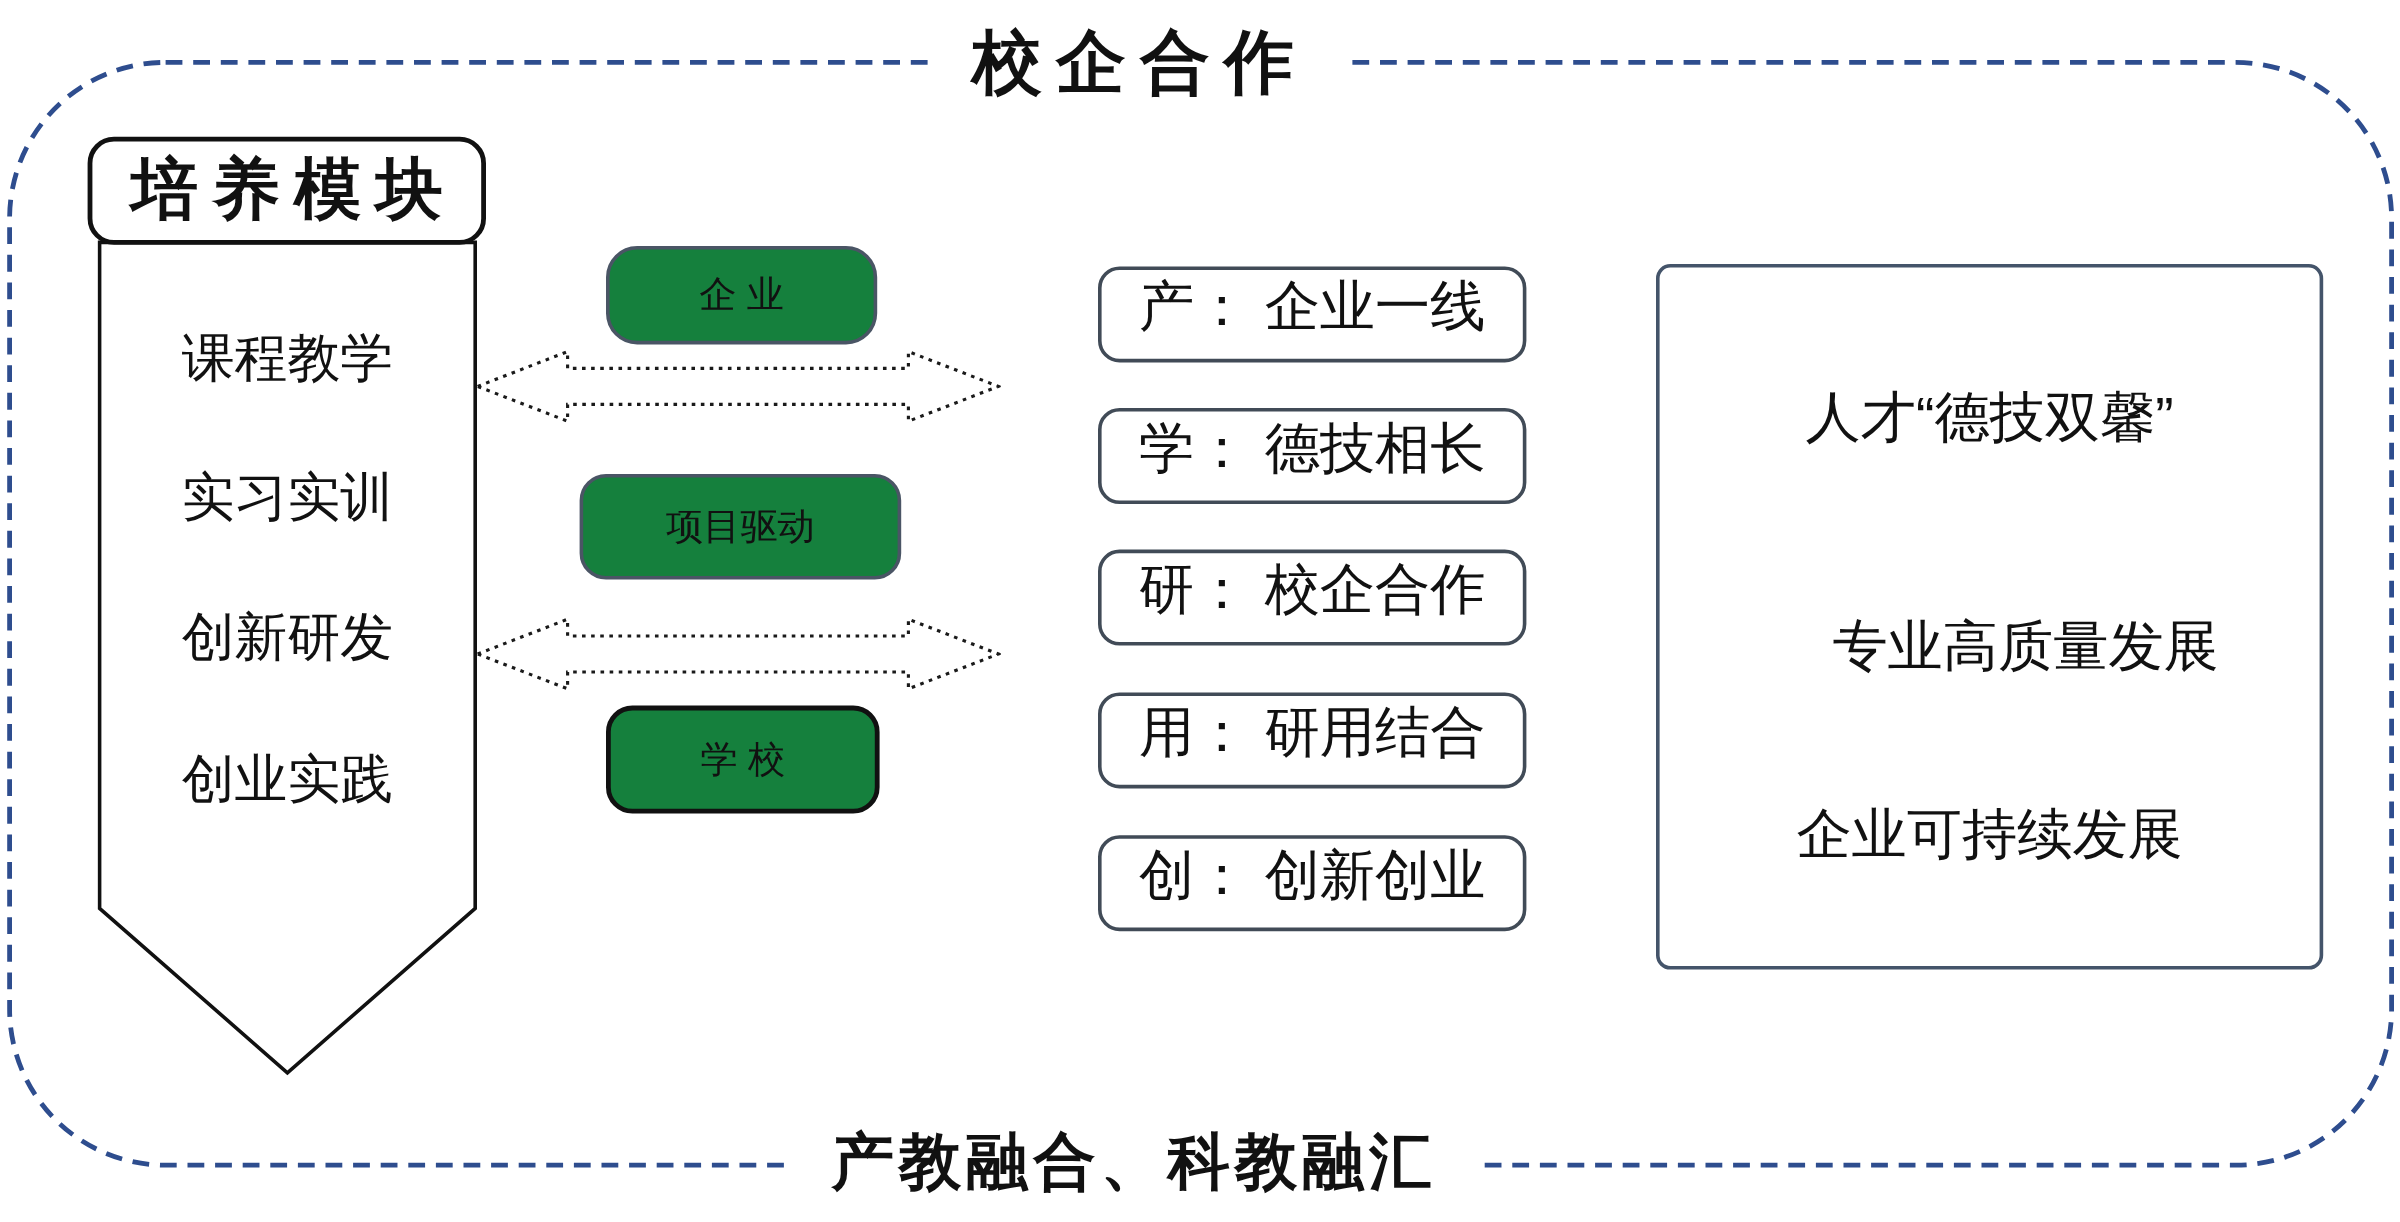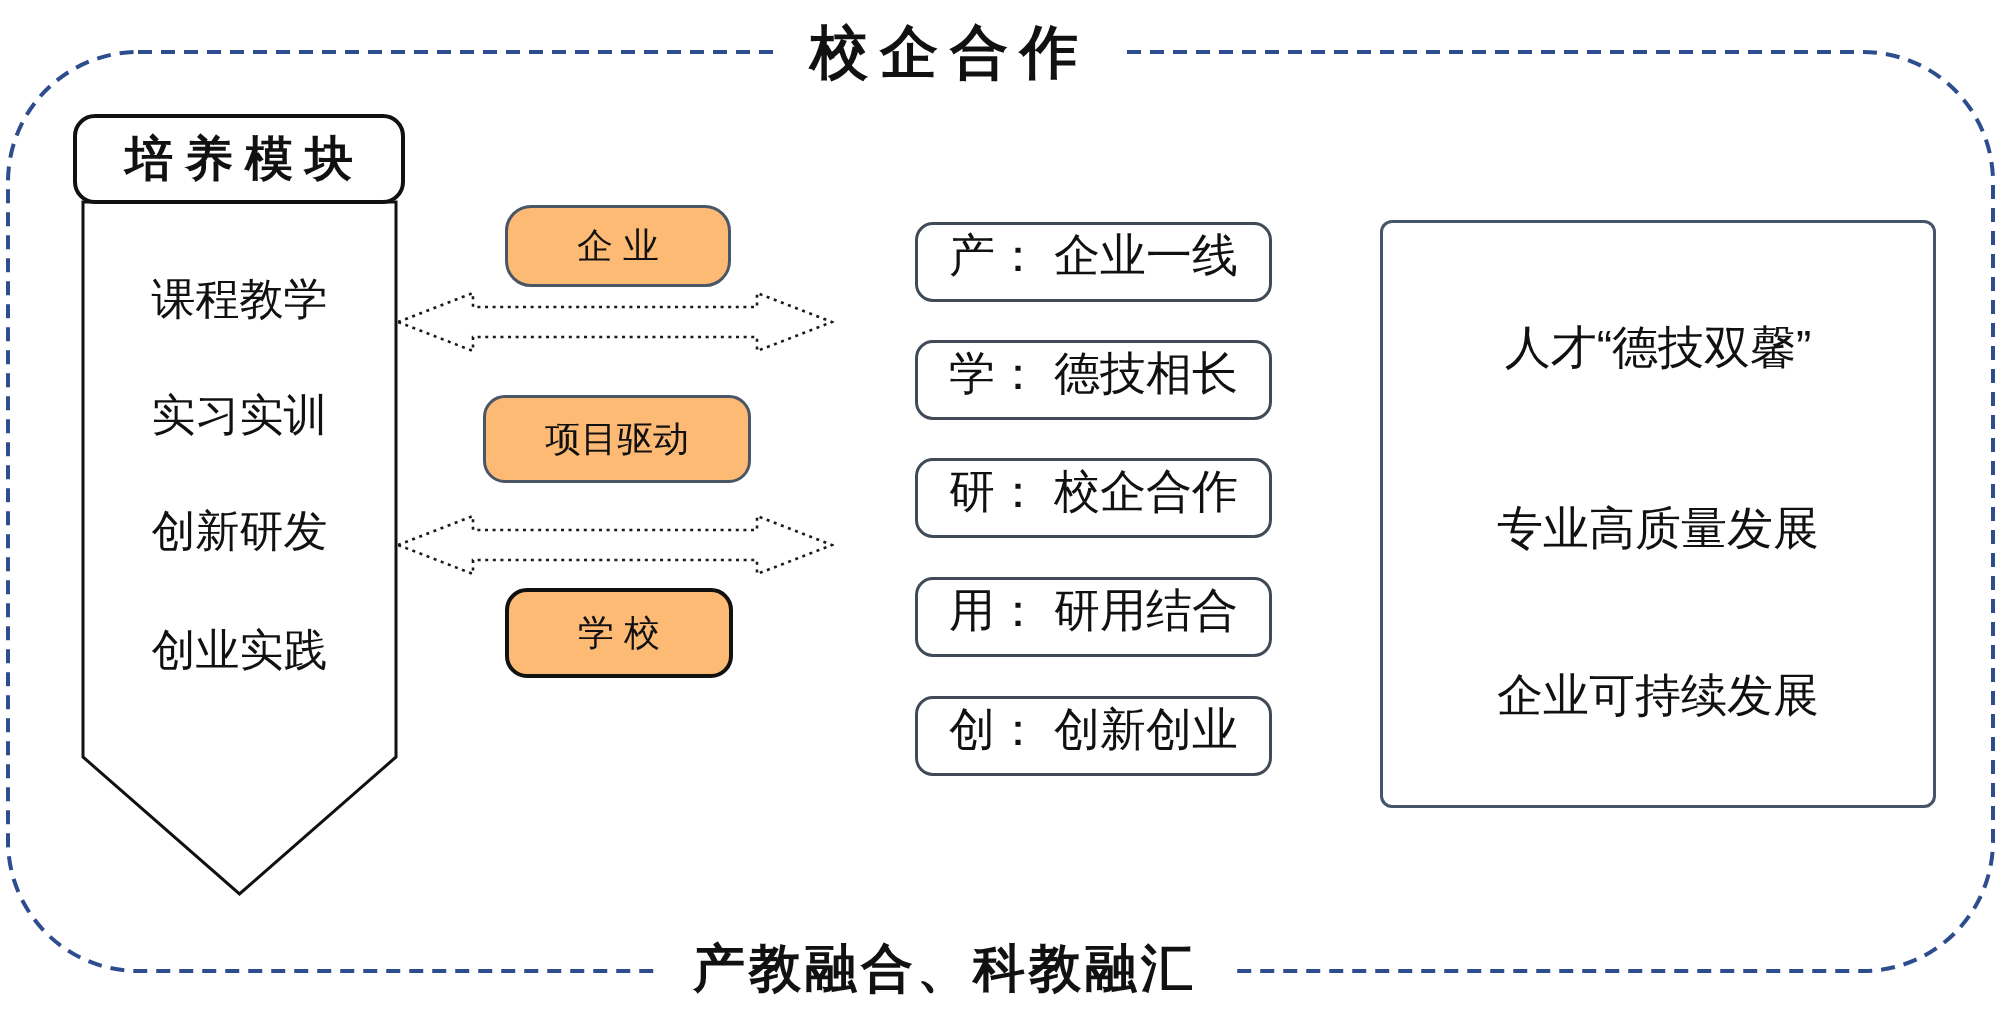--- a/index.html
+++ b/index.html
@@ -28,38 +28,38 @@
   }
   .top-title    { left: 950px; top: 14px;  font-size: 58px; letter-spacing: 12px; text-align: center; }
   .bottom-title { left: 945px; top: 934px; font-size: 52px; letter-spacing: 4px; }
 
   
   .module-header {
     left: 73px; top: 114px; width: 332px; height: 90px;
     border: 4px solid #111111; border-radius: 22px;
     background: #ffffff; z-index: 3;
     display: flex; align-items: center; justify-content: center;
-    font-size: 48px; font-weight: bold; letter-spacing: 12px;
+    font-size: 56px; font-weight: bold; letter-spacing: 12px;
     text-indent: 12px;
   }
 
   
   .banner { left: 81px; top: 200px; width: 317px; height: 698px; z-index: 2; }
   .banner-item {
     position: absolute; left: 0; width: 100%;
     text-align: center; font-size: 44px;
     transform: translateY(-50%);
     white-space: nowrap;
   }
 
   
   .mid-box {
-    background: #fdba74;
+    background: #15803d;
     display: flex; align-items: center; justify-content: center;
-    white-space: nowrap; font-size: 36px;
+    white-space: nowrap; font-size: 31px;
   }
   .enterprise-box { left: 505px; top: 205px; width: 226px; height: 82px;
     border: 3px solid #4a5565; border-radius: 26px; }
   .project-box    { left: 483px; top: 395px; width: 268px; height: 88px;
     border: 3px solid #4a5565; border-radius: 22px; align-items: center; }
   .school-box     { left: 505px; top: 588px; width: 228px; height: 90px;
     border: 4px solid #111111; border-radius: 22px; }
 
   
   .arrow-svg { width: 438px; height: 60px; }
@@ -81,21 +81,21 @@
   .outcome-box {
     left: 1380px; top: 220px; width: 556px; height: 588px;
     border: 3px solid #44546a; border-radius: 12px;
     background: #ffffff;
   }
   .outcome-line {
     position: absolute; left: 0; width: 100%;
     text-align: center; font-size: 46px;
     transform: translateY(-50%); white-space: nowrap;
   }
-  .out-1 { top: 125px; } .out-2 { top: 306px; } .out-3 { top: 473px; }
+  .out-1 { top: 125px; } .out-2 { top: 316px; padding-left: 30px; } .out-3 { top: 473px; }
 </style>
 </head>
 <body>
 
 <div class="canvas">
 
   <svg class="abs frame-svg" viewBox="0 0 2000 1018" xmlns="http://www.w3.org/2000/svg">
     <rect x="8" y="52" width="1985" height="919" rx="130" ry="130" fill="none" stroke="#2e4d8e" stroke-width="4" stroke-dasharray="14 9"></rect>
   </svg>
 

